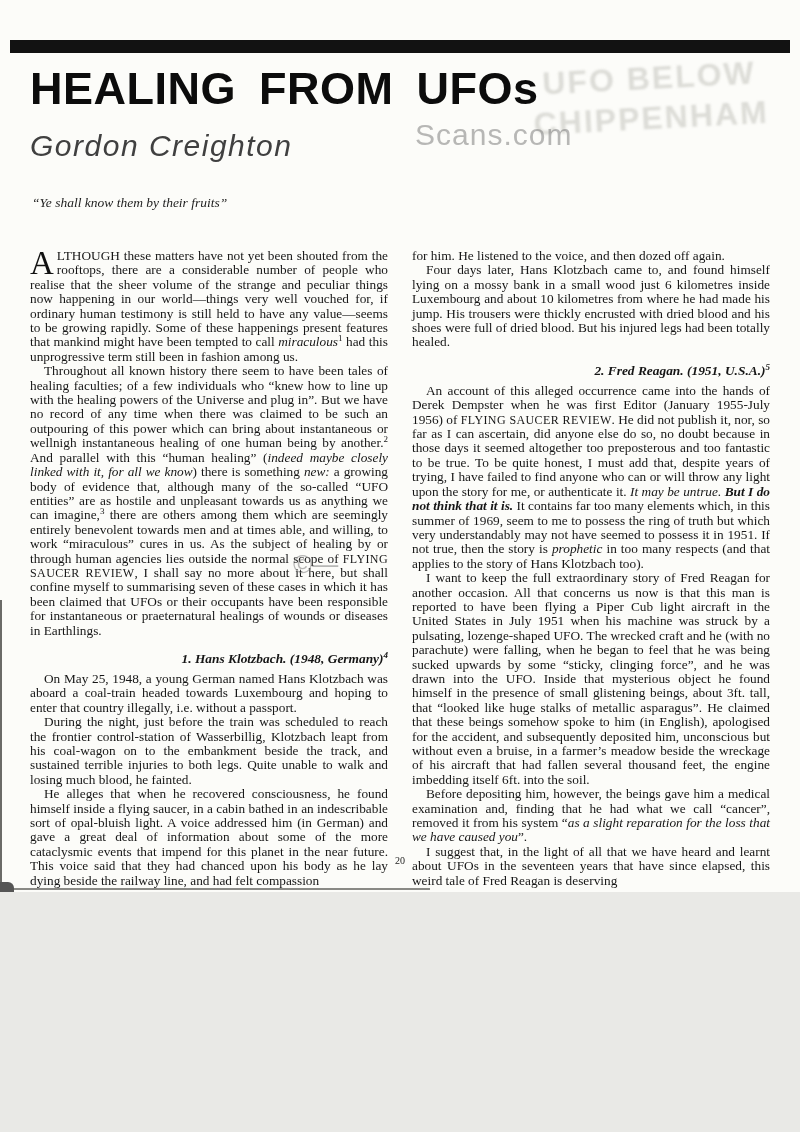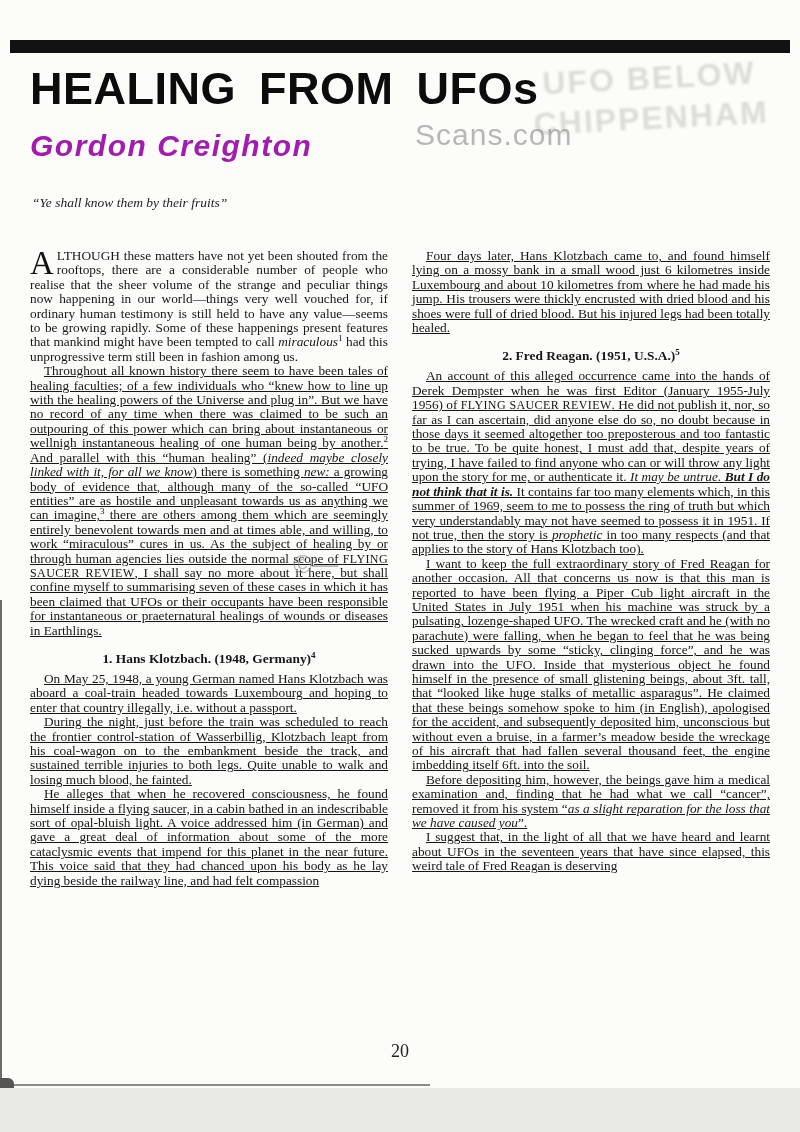--- a/index.html
+++ b/index.html
@@ -1,18 +1,18 @@
 <!DOCTYPE html>
 <html lang="en"><head>
 <meta charset="utf-8">
 <title>Healing From UFOs</title>
 <style>
   html,body { margin:0; padding:0; background:#e9e9e6; }
   .page {
-    position:relative; width:800px; height:1088px; margin:0 auto;
+    position:relative; width:800px; height:892px; margin:0 auto;
     background:#fcfcf9; overflow:hidden;
     font-family:"Liberation Serif", serif; color:#171717;
   }
   .top-bar { position:absolute; left:10px; right:10px; top:40px; height:13px; background:#121212; }
 
   .bleed {
     position:absolute; right:15px; top:58px; width:270px;
     text-align:center; transform:rotate(-3deg) ;
     font-family:"Liberation Sans", sans-serif; font-weight:bold;
     font-size:32px; line-height:40px; color:#dcdcd7;
@@ -21,43 +21,43 @@
 
   .title {
     margin:66px 30px 0 30px;
     font-family:"Liberation Sans", sans-serif; font-weight:bold;
     font-size:45px; line-height:1.0; letter-spacing:0.5px; color:#0c0c0c;
     word-spacing:10px;
   }
   .author {
     margin:18px 30px 0 30px;
     font-family:"Liberation Sans", sans-serif; font-style:italic;
-    font-size:30px; letter-spacing:1.5px; color:#a21caf;font-weight:bold;
+    font-size:30px; letter-spacing:1.5px; color:#404040;
   }
   .epigraph { margin:32px 30px 0 32px; font-style:italic; font-size:13.5px; color:#1d1d1d; }
 
   .columns { display:flex; gap:24px; margin:38px 30px 0 30px; }
   .col { flex:1; min-width:0; text-align:justify; font-size:13.3px; line-height:14.4px; color:#161616; }
   .col p { margin:0; }
-  .col p.indent { text-indent:14px;text-decoration:underline; }
+  .col p.indent { text-indent:14px; }
   .section-heading {
-    font-size:13.4px; font-weight:bold; text-align:center;
-    margin:13px 0 6px 0; line-height:15px;
+    font-size:13.4px; font-weight:bold; text-align:right;
+    margin:13px 0 6px 0; line-height:15px;font-style:italic;
   }
   .dropcap {
     float:left; font-size:33px; line-height:25px; padding:2px 3px 0 0; color:#111;
   }
   sup { font-size:9px; line-height:0; }
   .seg-italic { font-style:italic;margin-top:32px; }
   .seg-bolditalic { font-style:italic; font-weight:bold; }
   .seg-smallcaps { font-size:12px; letter-spacing:0.4px; }
 
   .page-number {
     position:absolute; left:0; right:0; bottom:26px;
-    text-align:center; font-size:18px; color:#222;
+    text-align:center; font-size:10px; color:#222;
   }
 
   .wm { position:absolute; font-family:"Liberation Sans", sans-serif; color:rgba(125,125,125,0.55); pointer-events:none; }
   .wm-top { left:415px; top:118px; font-size:30px; letter-spacing:1px; }
   .wm-mid { left:293px; top:549px; font-size:26px; }
 
   .edge { position:absolute; background:#6b6b68; }
   .edge-left { left:0; top:600px; bottom:0; width:2px; }
   .edge-bottom { left:0; bottom:2px; width:430px; height:2px; background:#8a8a86; }
   .corner-blot { position:absolute; left:0; bottom:0; width:14px; height:10px; background:#555; border-radius:0 6px 0 0; }
@@ -81,20 +81,21 @@
   <div class="columns">
     <div class="col">
         <p class=""><span class="dropcap">A</span><span class="seg-normal">LTHOUGH these matters have not yet been shouted from the rooftops, there are a considerable number of people who realise that the sheer volume of the strange and peculiar things now happening in our world—things very well vouched for, if ordinary human testimony is still held to have any value—seems to be growing rapidly. Some of these happenings present features that mankind might have been tempted to call </span><span class="seg-italic">miraculous</span><sup>1</sup><span class="seg-normal"> had this unprogressive term still been in fashion among us.</span></p>
         <p class="indent"><span class="seg-normal">Throughout all known history there seem to have been tales of healing faculties; of a few individuals who “knew how to line up with the healing powers of the Universe and plug in”. But we have no record of any time when there was claimed to be such an outpouring of this power which can bring about instantaneous or wellnigh instantaneous healing of one human being by another.</span><sup>2</sup><span class="seg-normal"> And parallel with this “human healing” (</span><span class="seg-italic">indeed maybe closely linked with it, for all we know</span><span class="seg-normal">) there is something </span><span class="seg-italic">new:</span><span class="seg-normal"> a growing body of evidence that, although many of the so-called “UFO entities” are as hostile and unpleasant towards us as anything we can imagine,</span><sup>3</sup><span class="seg-normal"> there are others among them which are seemingly entirely benevolent towards men and at times able, and willing, to work “miraculous” cures in us. As the subject of healing by or through human agencies lies outside the normal scope of </span><span class="seg-smallcaps">FLYING SAUCER REVIEW</span><span class="seg-normal">, I shall say no more about it here, but shall confine myself to summarising seven of these cases in which it has been claimed that UFOs or their occupants have been responsible for instantaneous or praeternatural healings of wounds or diseases in Earthlings.</span></p>
         <h3 class="section-heading"><span class="seg-normal">1.  Hans Klotzbach. (1948, Germany)</span><sup>4</sup></h3>
         <p class="indent"><span class="seg-normal">On May 25, 1948, a young German named Hans Klotzbach was aboard a coal-train headed towards Luxembourg and hoping to enter that country illegally, i.e. without a passport.</span></p>
         <p class="indent"><span class="seg-normal">During the night, just before the train was scheduled to reach the frontier control-station of Wasserbillig, Klotzbach leapt from his coal-wagon on to the embankment beside the track, and sustained terrible injuries to both legs. Quite unable to walk and losing much blood, he fainted.</span></p>
         <p class="indent"><span class="seg-normal">He alleges that when he recovered consciousness, he found himself inside a flying saucer, in a cabin bathed in an indescribable sort of opal-bluish light. A voice addressed him (in German) and gave a great deal of information about some of the more cataclysmic events that impend for this planet in the near future. This voice said that they had chanced upon his body as he lay dying beside the railway line, and had felt compassion</span></p>
       </div>
     <div class="col">
+        <p class=""><span class="seg-normal">for him. He listened to the voice, and then dozed off again.</span></p>
         <p class="indent"><span class="seg-normal">Four days later, Hans Klotzbach came to, and found himself lying on a mossy bank in a small wood just 6 kilometres inside Luxembourg and about 10 kilometres from where he had made his jump. His trousers were thickly encrusted with dried blood and his shoes were full of dried blood. But his injured legs had been totally healed.</span></p>
         <h3 class="section-heading"><span class="seg-normal">2.  Fred Reagan. (1951, U.S.A.)</span><sup>5</sup></h3>
         <p class="indent"><span class="seg-normal">An account of this alleged occurrence came into the hands of Derek Dempster when he was first Editor (January 1955-July 1956) of </span><span class="seg-smallcaps">FLYING SAUCER REVIEW</span><span class="seg-normal">. He did not publish it, nor, so far as I can ascertain, did anyone else do so, no doubt because in those days it seemed altogether too preposterous and too fantastic to be true. To be quite honest, I must add that, despite years of trying, I have failed to find anyone who can or will throw any light upon the story for me, or authenticate it. </span><span class="seg-italic">It may be untrue. </span><span class="seg-bolditalic">But I do not think that it is.</span><span class="seg-normal"> It contains far too many elements which, in this summer of 1969, seem to me to possess the ring of truth but which very understandably may not have seemed to possess it in 1951. If not true, then the story is </span><span class="seg-italic">prophetic</span><span class="seg-normal"> in too many respects (and that applies to the story of Hans Klotzbach too).</span></p>
         <p class="indent"><span class="seg-normal">I want to keep the full extraordinary story of Fred Reagan for another occasion. All that concerns us now is that this man is reported to have been flying a Piper Cub light aircraft in the United States in July 1951 when his machine was struck by a pulsating, lozenge-shaped UFO. The wrecked craft and he (with no parachute) were falling, when he began to feel that he was being sucked upwards by some “sticky, clinging force”, and he was drawn into the UFO. Inside that mysterious object he found himself in the presence of small glistening beings, about 3ft. tall, that “looked like huge stalks of metallic asparagus”. He claimed that these beings somehow spoke to him (in English), apologised for the accident, and subsequently deposited him, unconscious but without even a bruise, in a farmer’s meadow beside the wreckage of his aircraft that had fallen several thousand feet, the engine imbedding itself 6ft. into the soil.</span></p>
         <p class="indent"><span class="seg-normal">Before depositing him, however, the beings gave him a medical examination and, finding that he had what we call “cancer”, removed it from his system “</span><span class="seg-italic">as a slight reparation for the loss that we have caused you</span><span class="seg-normal">”.</span></p>
         <p class="indent"><span class="seg-normal">I suggest that, in the light of all that we have heard and learnt about UFOs in the seventeen years that have since elapsed, this weird tale of Fred Reagan is deserving</span></p>
       </div>
   </div>
 
   <div class="page-number">20</div>

